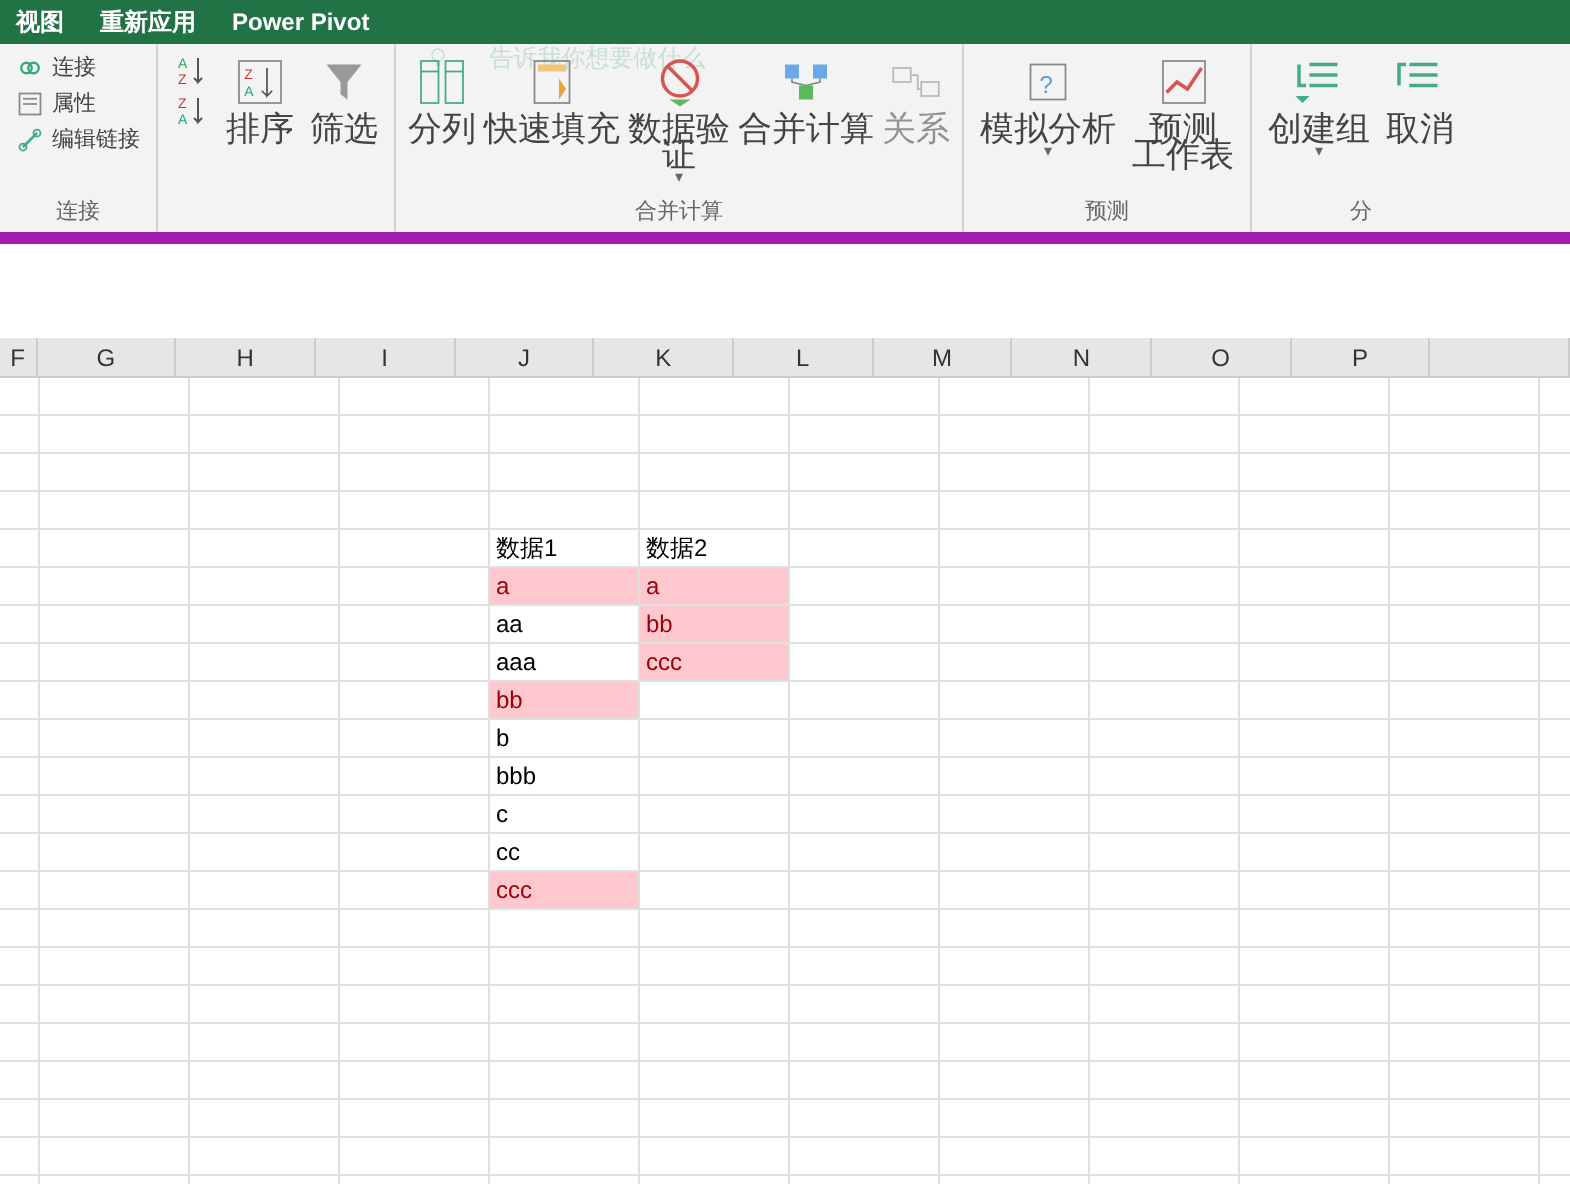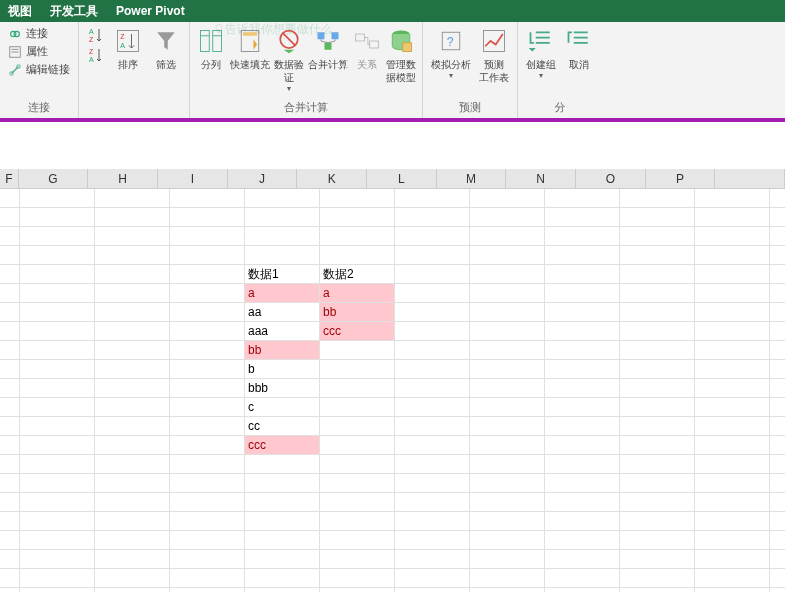--- a/index.html
+++ b/index.html
@@ -1,29 +1,29 @@
 <!DOCTYPE html>
 <html><head>
 <meta charset="utf-8">
 <style>
   * { box-sizing: border-box; margin: 0; padding: 0; font-family: "Microsoft YaHei", sans-serif; }
   body { background: #fff; width: 785px; height: 592px; overflow: hidden; }
 
   .tab-bar { background: #217346; height: 22px; display: flex; align-items: center; padding-left: 8px; gap: 18px; color: #fff; font-size: 12px; }
   .tab-bar .tab { cursor: pointer; font-weight: bold; }
-  .tab-bar .tell-me { color: #c7e0d3; display: flex; align-items: center; gap: 0; margin-left: 10px; margin-top: 36px; }
+  .tab-bar .tell-me { color: #c7e0d3; display: flex; align-items: center; gap: 20px; margin-left: 10px; margin-top: 36px; }
   .tell-me svg { width: 12px; height: 12px; }
 
-  .ribbon { background: #f3f3f3; border-bottom: 4px solid #a21caf; height: 100px; display: flex; }
+  .ribbon { background: #f3f3f3; border-bottom: 6px solid #a21caf; height: 100px; display: flex; }
   .group { border-right: 1px solid #d4d4d4; display: flex; flex-direction: column; padding: 2px 4px 0 4px; }
   .group-body { flex: 1; display: flex; align-items: flex-start; }
   .group-label { text-align: center; font-size: 11px; color: #666; padding: 2px 0 3px 0; }
 
   .vstack { display: flex; flex-direction: column; align-items: center; justify-content: flex-start; padding: 2px 4px; cursor: pointer; }
-  .vstack .lbl { font-size: 10px; color: #444; text-align: center; line-height: 13px; margin-top: 2px; }
+  .vstack .lbl { font-size: 17px; color: #444; text-align: center; line-height: 13px; margin-top: 2px; }
   .vstack.small-gap { padding: 2px 2px; }
 
   .mini-list { display: flex; flex-direction: column; gap: 3px; padding: 2px 4px; }
   .mini-item { display: flex; align-items: center; gap: 4px; font-size: 11px; color: #444; cursor: pointer; white-space: nowrap; }
   .mini-item.disabled { color: #b0b0b0; }
   .mini-item svg { width: 14px; height: 14px; flex-shrink: 0; }
 
   .big-icon { width: 30px; height: 30px; display: flex; align-items: center; justify-content: center; }
   .big-icon svg { width: 28px; height: 28px; }
 
@@ -37,21 +37,21 @@
   .grid { position: absolute; top: 67px; left: 0; }
   .row { display: flex; height: 19px; }
   .cell { width: 75px; height: 19px; border-right: 1px solid #e0e0e0; border-bottom: 1px solid #e0e0e0; font-size: 12px; padding: 0 3px; line-height: 18px; color: #000; overflow: hidden; white-space: nowrap; }
   .cell.hl { background: #ffc7ce; color: #9c0006; }
 </style>
 </head>
 <body>
 
 <div class="tab-bar">
   <span class="tab">视图</span>
-  <span class="tab">开发工具</span>
+  <span class="tab">重新应用</span>
   <span class="tab">Power Pivot</span>
   <span class="tell-me">
     <svg viewBox="0 0 16 16">
         <circle cx="8" cy="6" r="4" fill="none" stroke="#c7e0d3" stroke-width="1"></circle>
         <rect x="6.5" y="10" width="3" height="3" fill="#c7e0d3"></rect>
       </svg>
     <span>告诉我你想要做什么</span>
   </span>
 </div>
 
@@ -171,31 +171,20 @@
       </div>
       <div class="vstack small-gap" style="opacity:.55">
         <div class="big-icon">
             <svg viewBox="0 0 32 32">
               <rect x="3" y="8" width="10" height="8" fill="none" stroke="#888"></rect>
               <rect x="19" y="16" width="10" height="8" fill="none" stroke="#888"></rect>
               <path d="M13 12h4v8h2" stroke="#888" fill="none"></path>
             </svg>
           </div>
         <span class="lbl">关系</span>
-      </div>
-      <div class="vstack small-gap">
-        <div class="big-icon">
-            <svg viewBox="0 0 32 32">
-              <ellipse cx="16" cy="8" rx="10" ry="4" fill="#5cb85c"></ellipse>
-              <path d="M6 8v14a10 4 0 0020 0V8" fill="#8ed08e" stroke="#5cb85c"></path>
-              <rect x="18" y="18" width="10" height="10" fill="#f0c674" stroke="#c9a22f"></rect>
-            </svg>
-          </div>
-        <span class="lbl" style="white-space:pre">管理数
-据模型</span>
       </div>
     </div>
     <div class="group-label">合并计算</div>
   </div>
 
   <div class="group">
     <div class="group-body">
       <div class="vstack">
         <div class="big-icon">
             <svg viewBox="0 0 32 32">

